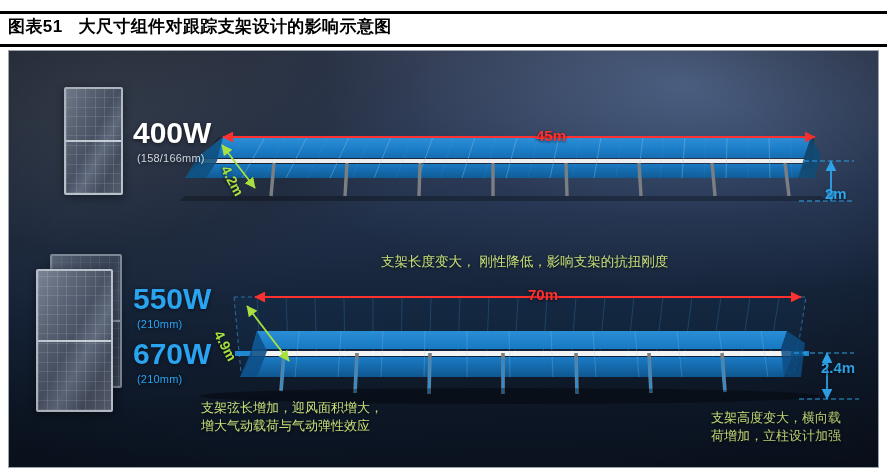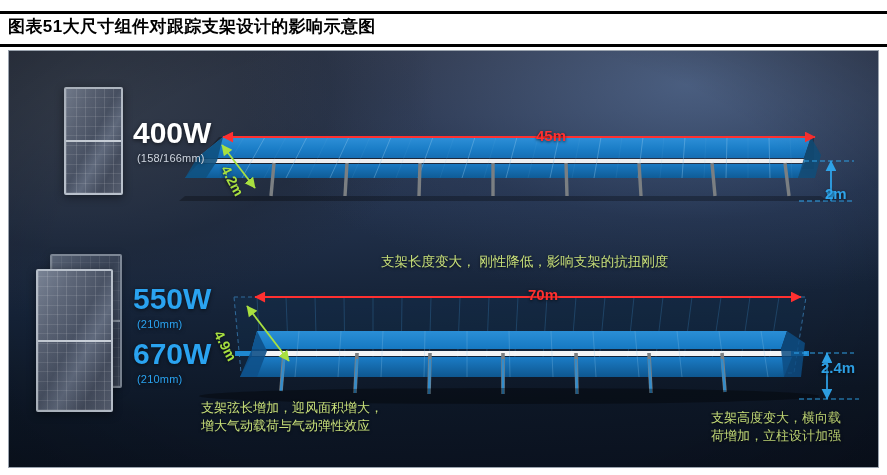--- a/index.html
+++ b/index.html
@@ -20,21 +20,21 @@
   }
   #figure-title-bar .rule-bottom {
     position: absolute; left: 0; top: 44px; width: 887px; height: 3px;
     background: #000;
   }
   #figure-title-text {
     position: absolute; left: 8px; top: 15px;
     font-size: 17px; font-weight: bold; color: #000;
     letter-spacing: 0.4px; white-space: nowrap;
   }
-  #figure-title-text .num { }
+  #figure-title-text .num { margin-right: 16px; }
 
   
   #illustration {
     position: absolute; left: 8px; top: 50px;
     width: 871px; height: 418px;
     overflow: hidden;
     background:
       radial-gradient(ellipse 620px 300px at 78% 8%, rgba(96,124,168,0.55) 0%, rgba(60,80,118,0.22) 45%, rgba(0,0,0,0) 72%),
       radial-gradient(ellipse 420px 260px at 8% 10%, rgba(52,60,74,0.95) 0%, rgba(30,38,52,0.5) 60%, rgba(0,0,0,0) 85%),
       linear-gradient(178deg, #33394a 0%, #2e3950 18%, #22314b 38%, #152338 60%, #0d1726 82%, #0a111e 100%);

